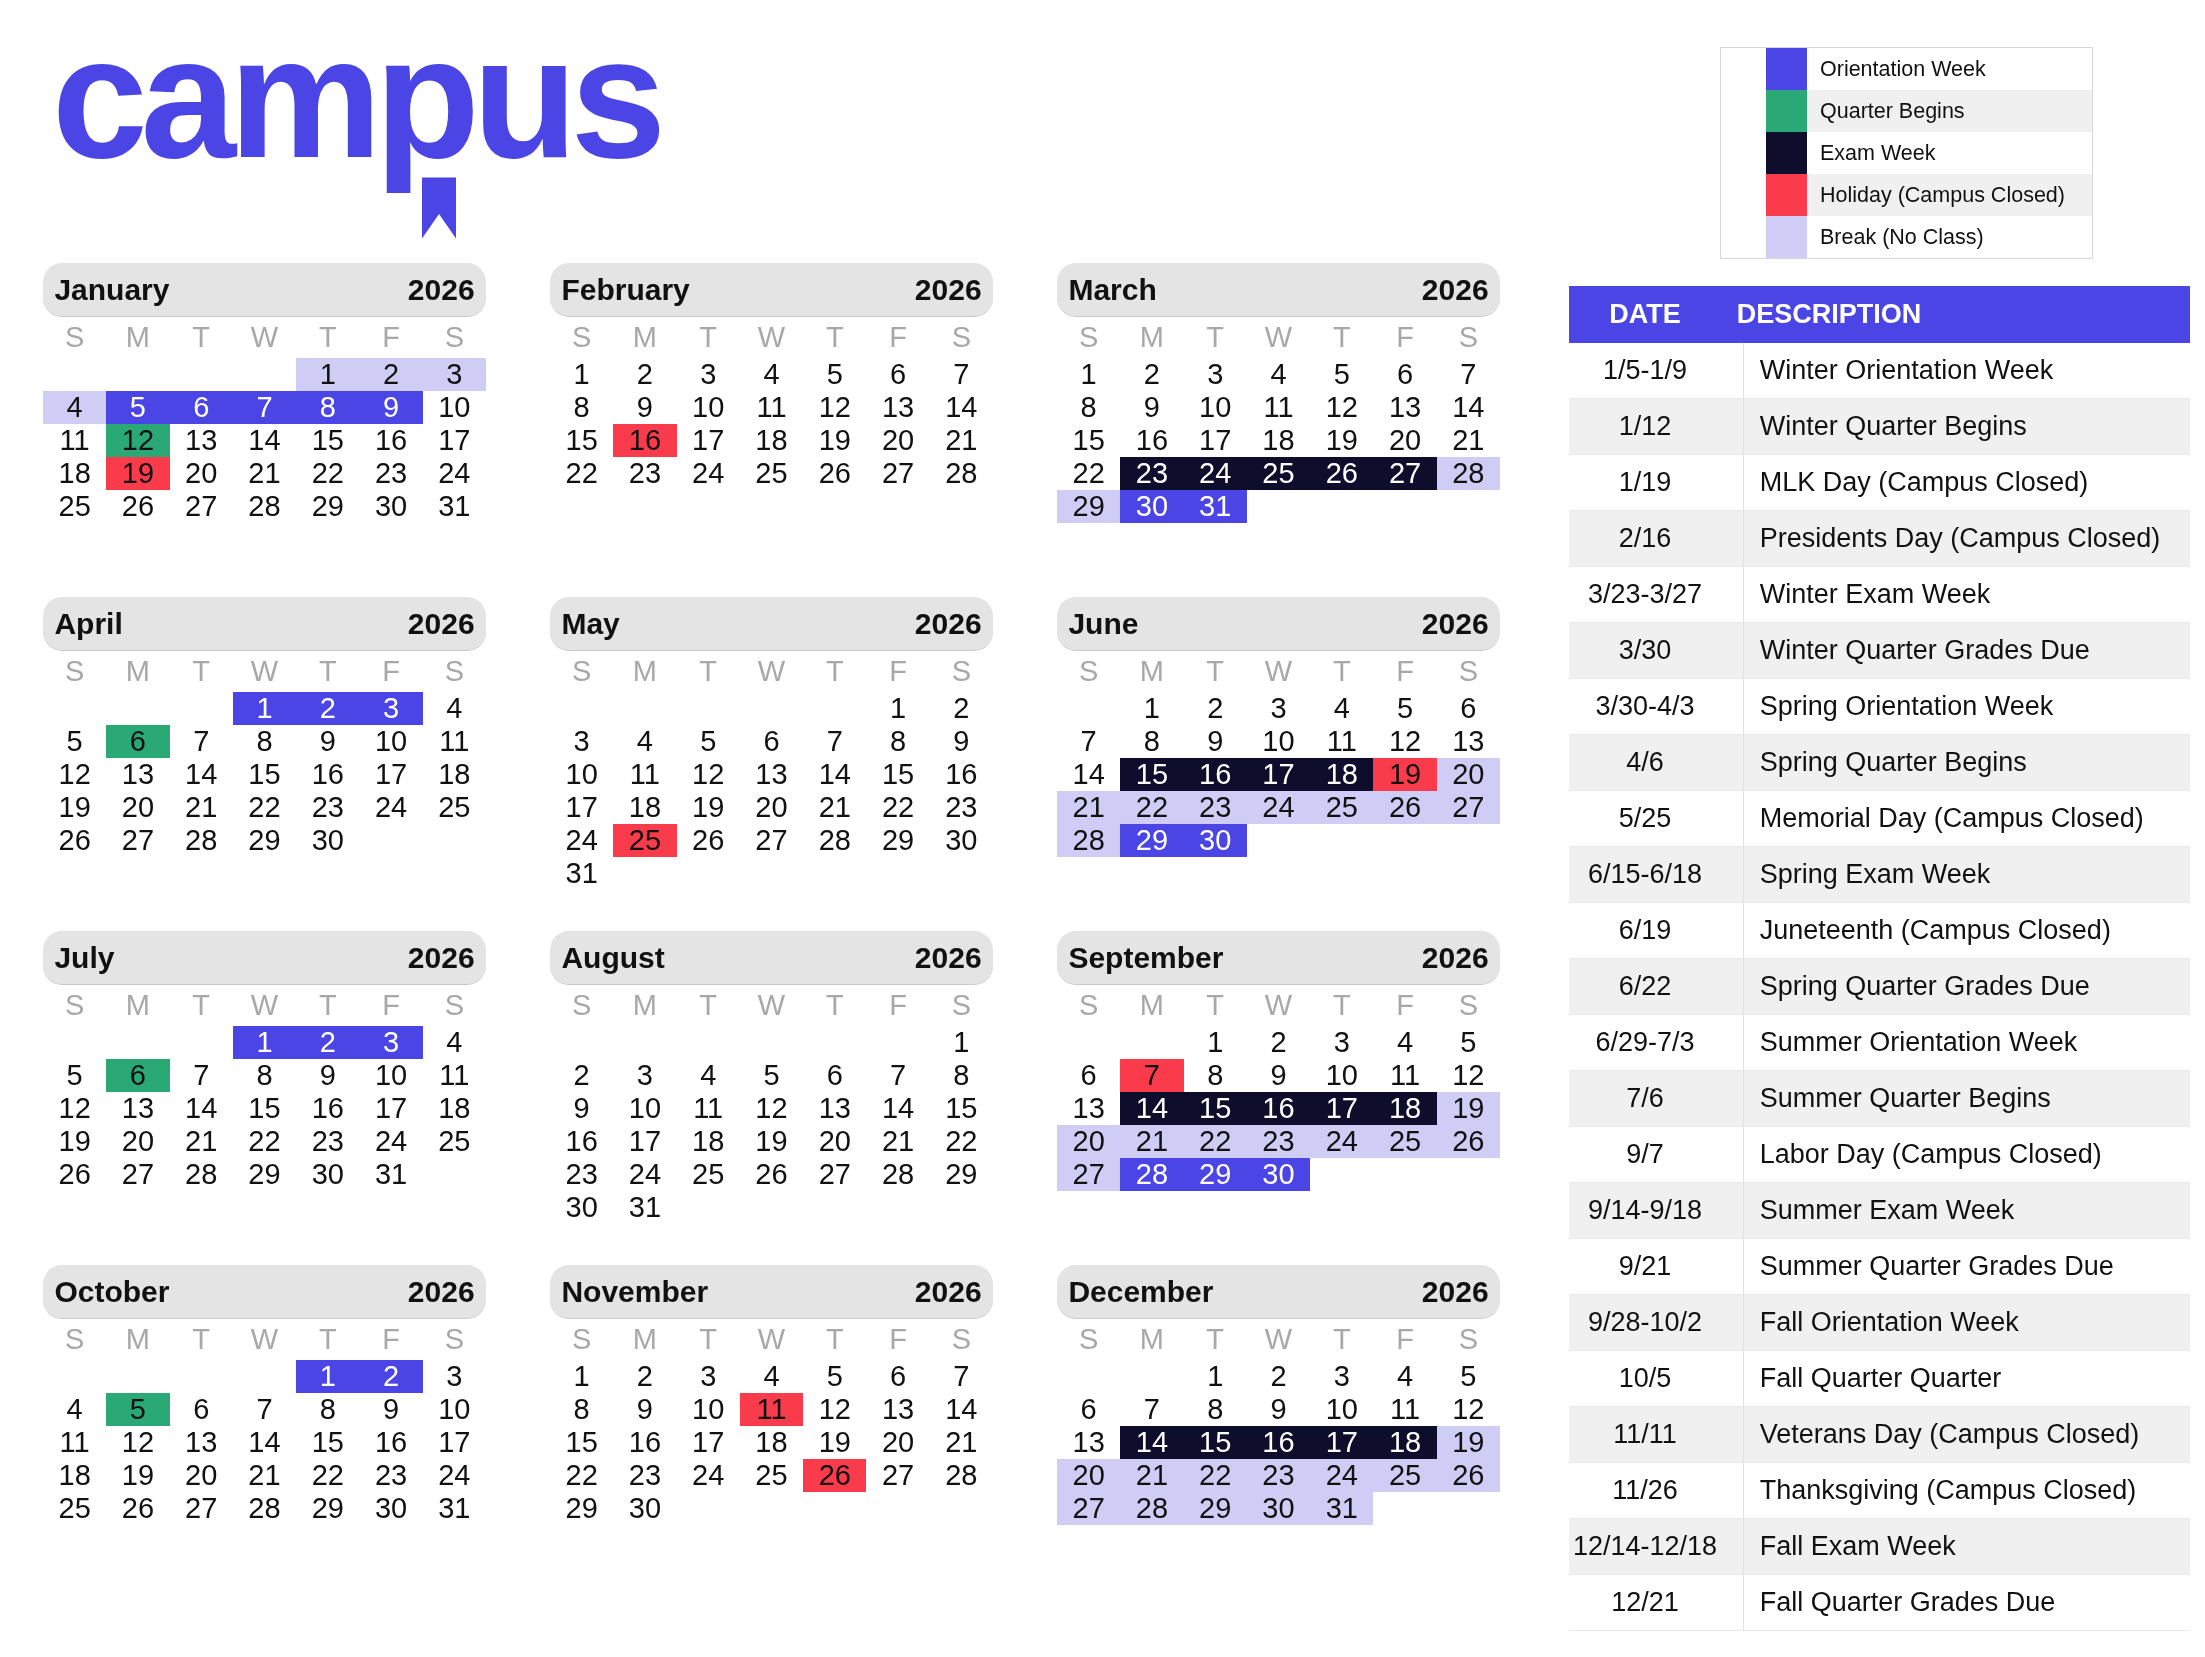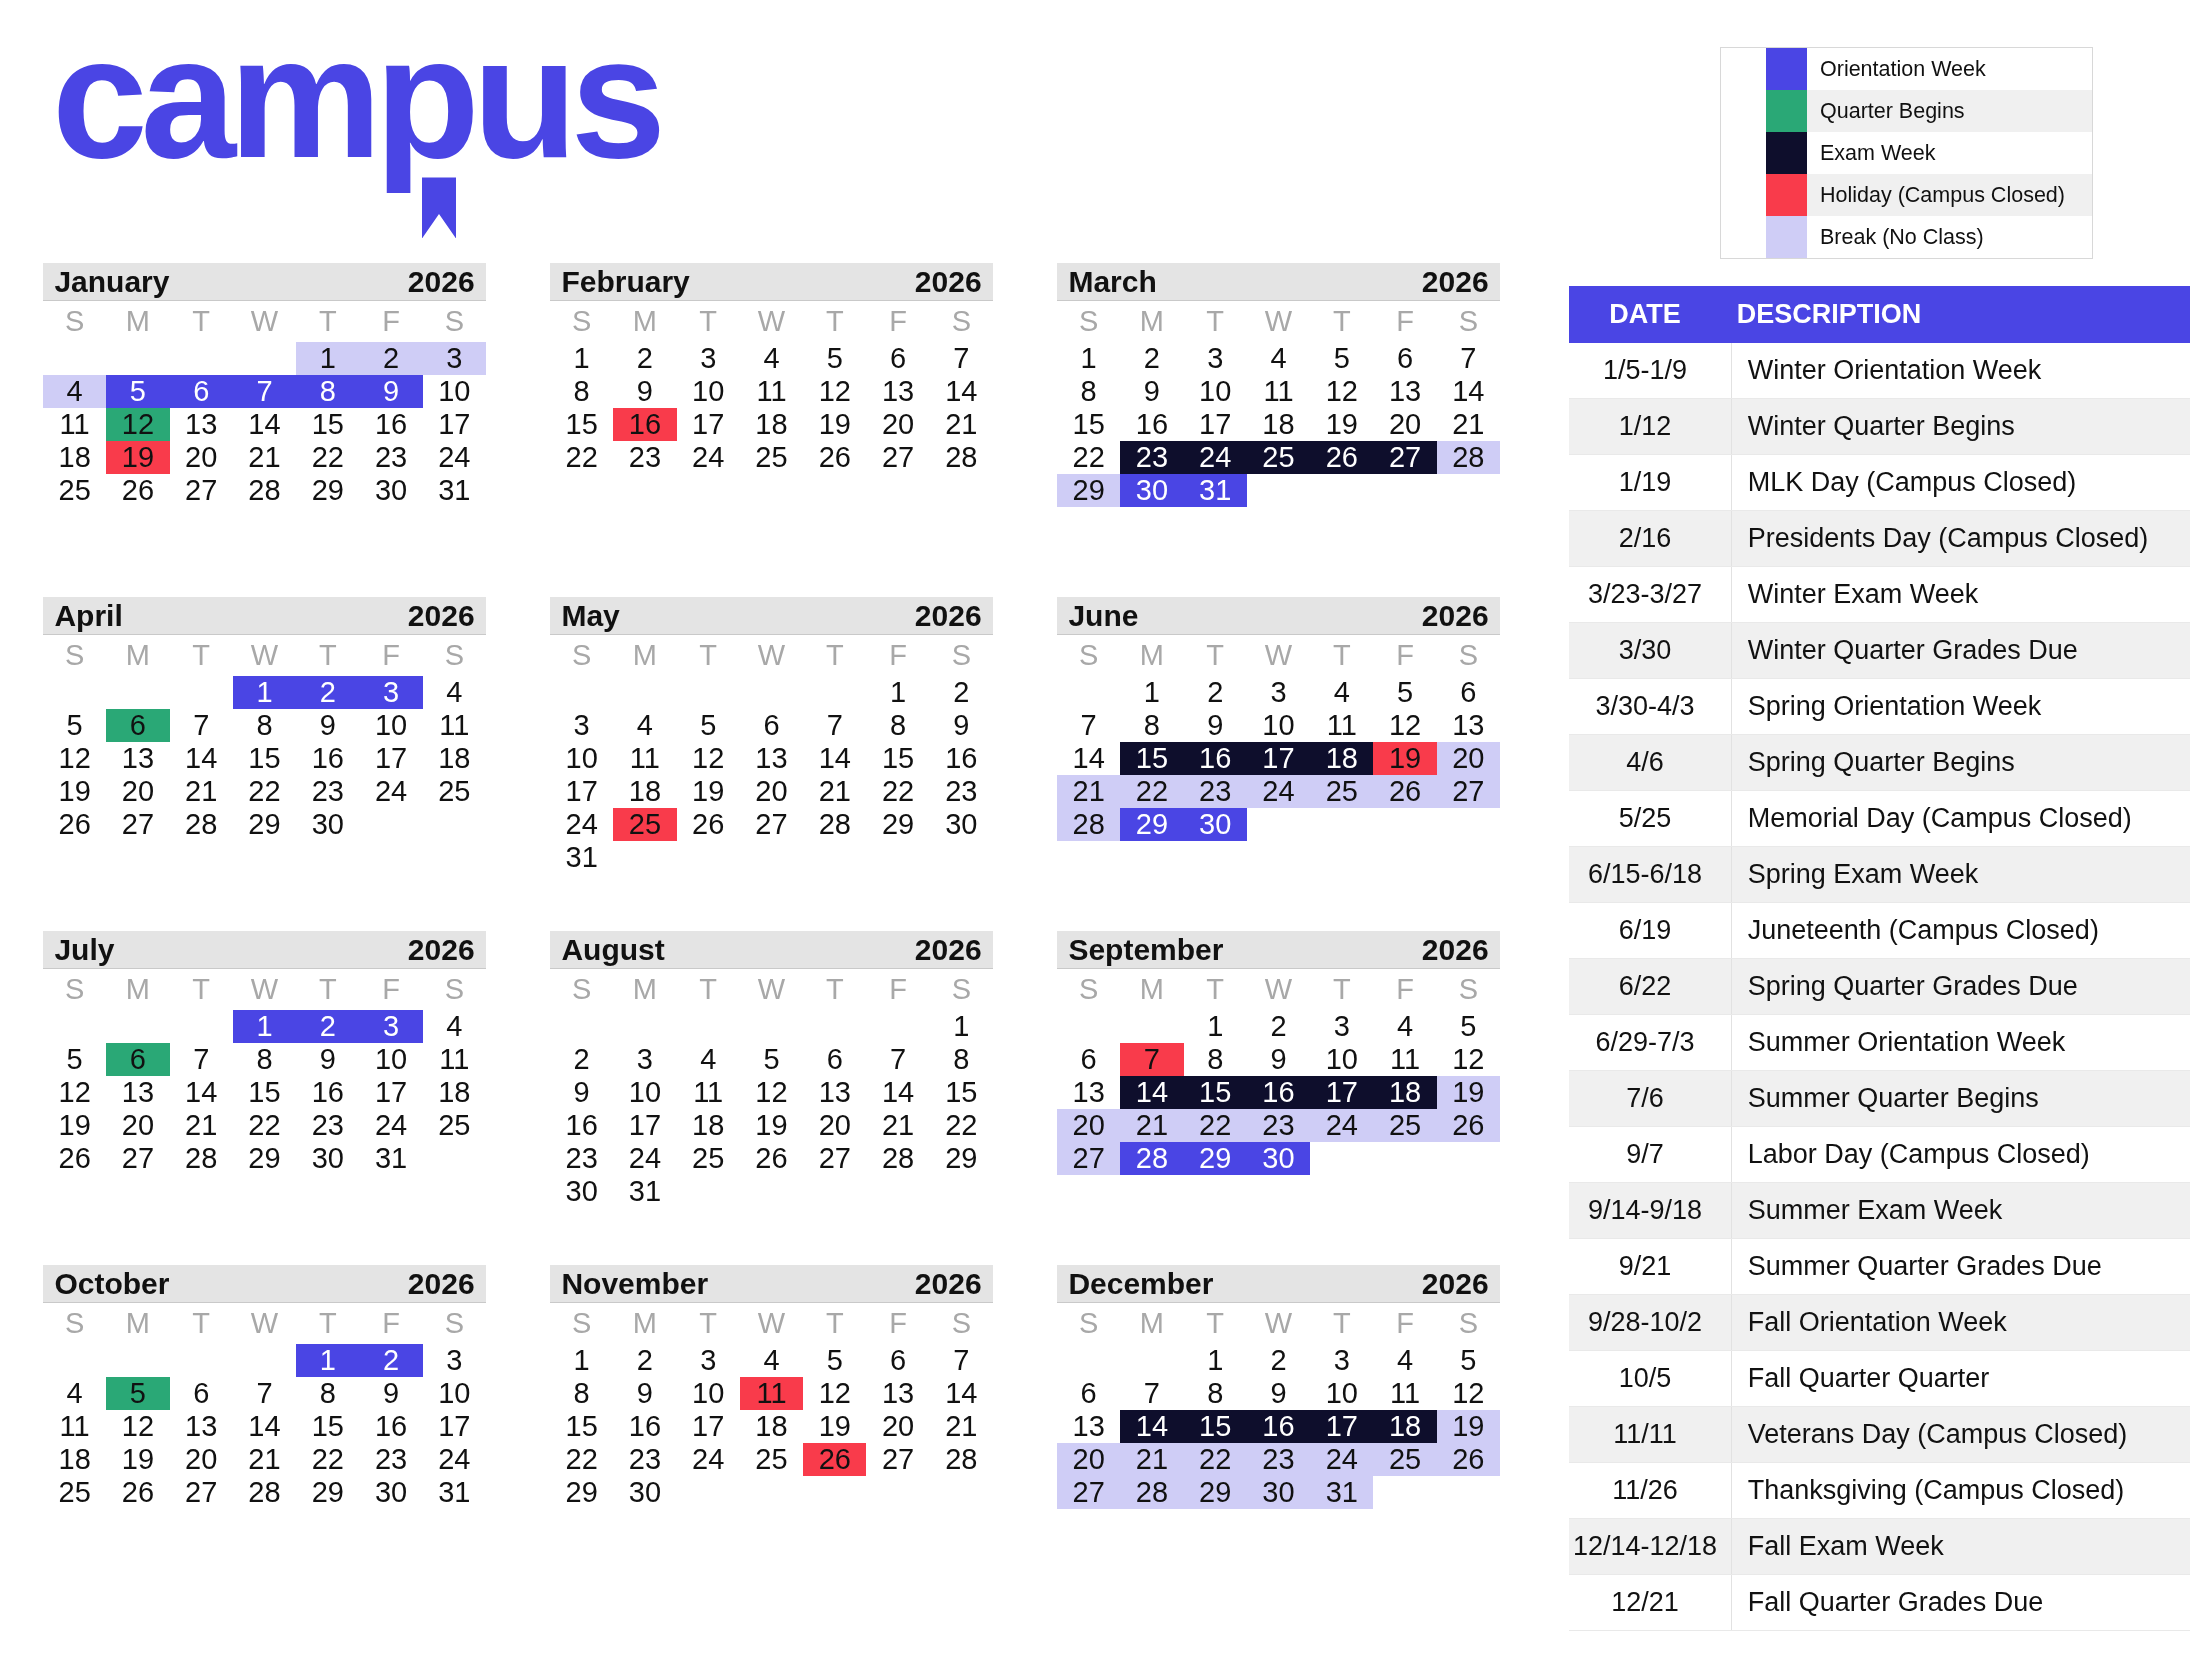--- a/index.html
+++ b/index.html
@@ -15,40 +15,40 @@
   
   .legend{position:absolute;left:1720px;top:47px;width:326px;border:1.4px solid #d8d8d8;background:#ffffff;padding-left:45px;}
   .legend-row{display:flex;align-items:stretch;height:42px;background:#ffffff;}
   .legend-row.alt{background:var(--alt-row-bg);}
   .legend-swatch{width:41px;flex:0 0 41px;}
   .legend-label{display:flex;align-items:center;padding-left:13px;font-size:21.5px;color:#111111;}
   
   .months{position:absolute;left:43px;top:263px;display:grid;
           grid-template-columns:repeat(3,443px);column-gap:64px;row-gap:48px;}
   .month{width:443px;height:286px;}
-  .month-header{height:38px;background:var(--month-header-bg);border-bottom:1.4px solid #c9c9c9;
+  .month-header{height:54px;background:var(--month-header-bg);border-bottom:1.4px solid #c9c9c9;
                 display:flex;justify-content:space-between;align-items:center;padding:0 11.4px;
-                font-size:30px;font-weight:bold;box-sizing:border-box;}
+                font-size:30px;font-weight:bold;box-sizing:border-box;border-radius:19px;}
   .weekdays{display:grid;grid-template-columns:repeat(7,1fr);height:41px;align-items:center;
             text-align:center;color:var(--weekday-text);font-size:29px;}
   .days{display:grid;grid-template-columns:repeat(7,1fr);grid-auto-rows:33px;
         text-align:center;font-size:29px;}
   .day{line-height:33px;color:#111111;}
   .hl-orientation{background:var(--orientation);color:#ffffff;}
   .hl-quarter{background:var(--quarter);color:#111111;}
   .hl-exam{background:var(--exam);color:#ffffff;}
   .hl-holiday{background:var(--holiday);color:#111111;}
   .hl-break{background:var(--break);color:#111111;}
   
   .events{position:absolute;left:1569px;top:286px;width:621px;}
   .thead{display:flex;height:57px;background:var(--table-header-bg);color:#ffffff;
          font-weight:bold;font-size:27px;}
   .th-date{width:152px;flex:0 0 152px;display:flex;align-items:center;justify-content:center;}
   .th-desc{flex:1;display:flex;align-items:center;padding-left:15.7px;}
-  .trow{display:flex;height:56px;background:#ffffff;font-size:27px;border-bottom:0.7px solid #e9e9e9;box-sizing:border-box;}
+  .trow{display:flex;height:56px;background:#ffffff;font-size:27px;border-bottom:0.7px solid #e9e9e9;box-sizing:border-box;gap:12px;}
   .trow.alt{background:var(--alt-row-bg);}
   .td-date{width:152px;flex:0 0 152px;display:flex;align-items:center;justify-content:center;}
   .td-desc{flex:1;display:flex;align-items:center;padding-left:15.7px;border-left:0.7px solid #e2e2e2;margin-left:10px;}
 </style>
 </head>
 <body>
 
 <div class="logo">
   <span>campus</span>
   <span class="logo-bookmark"></span>

